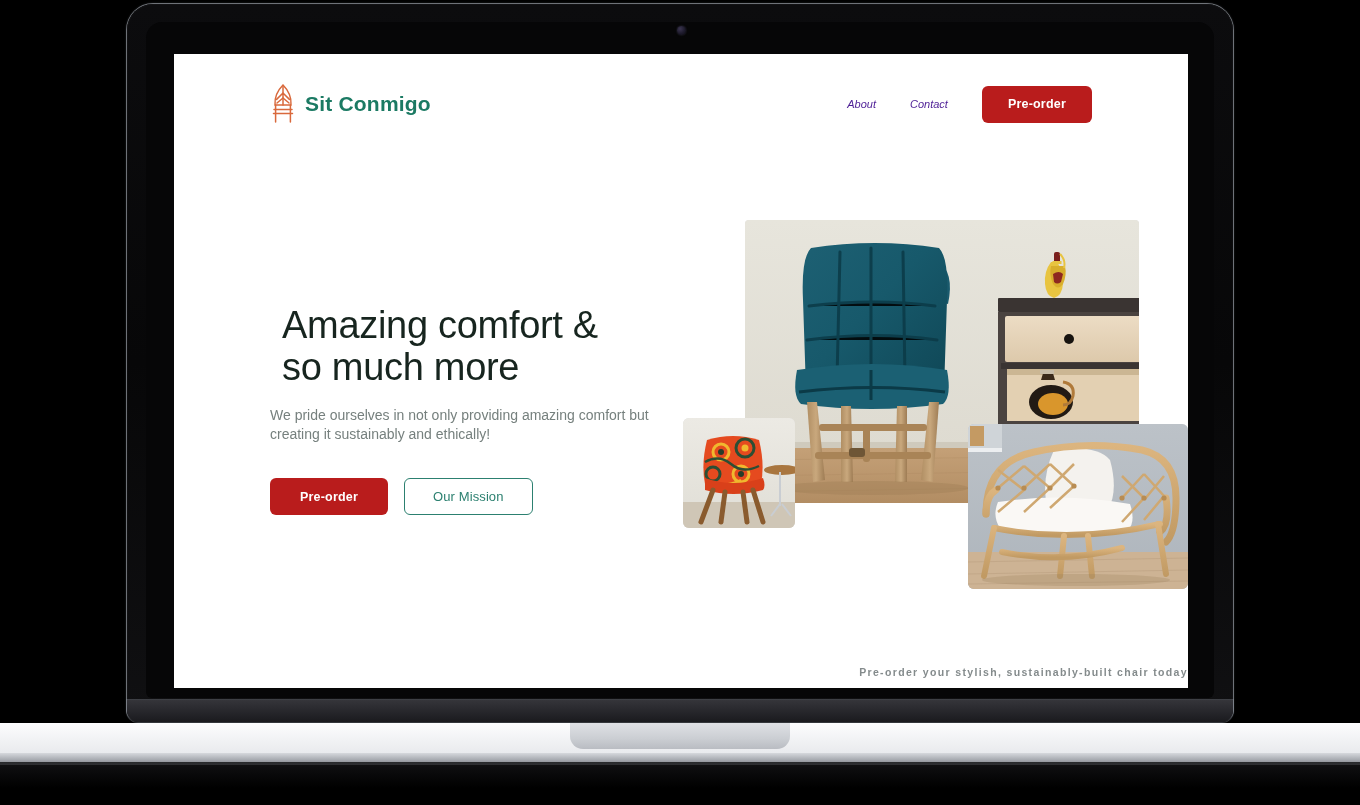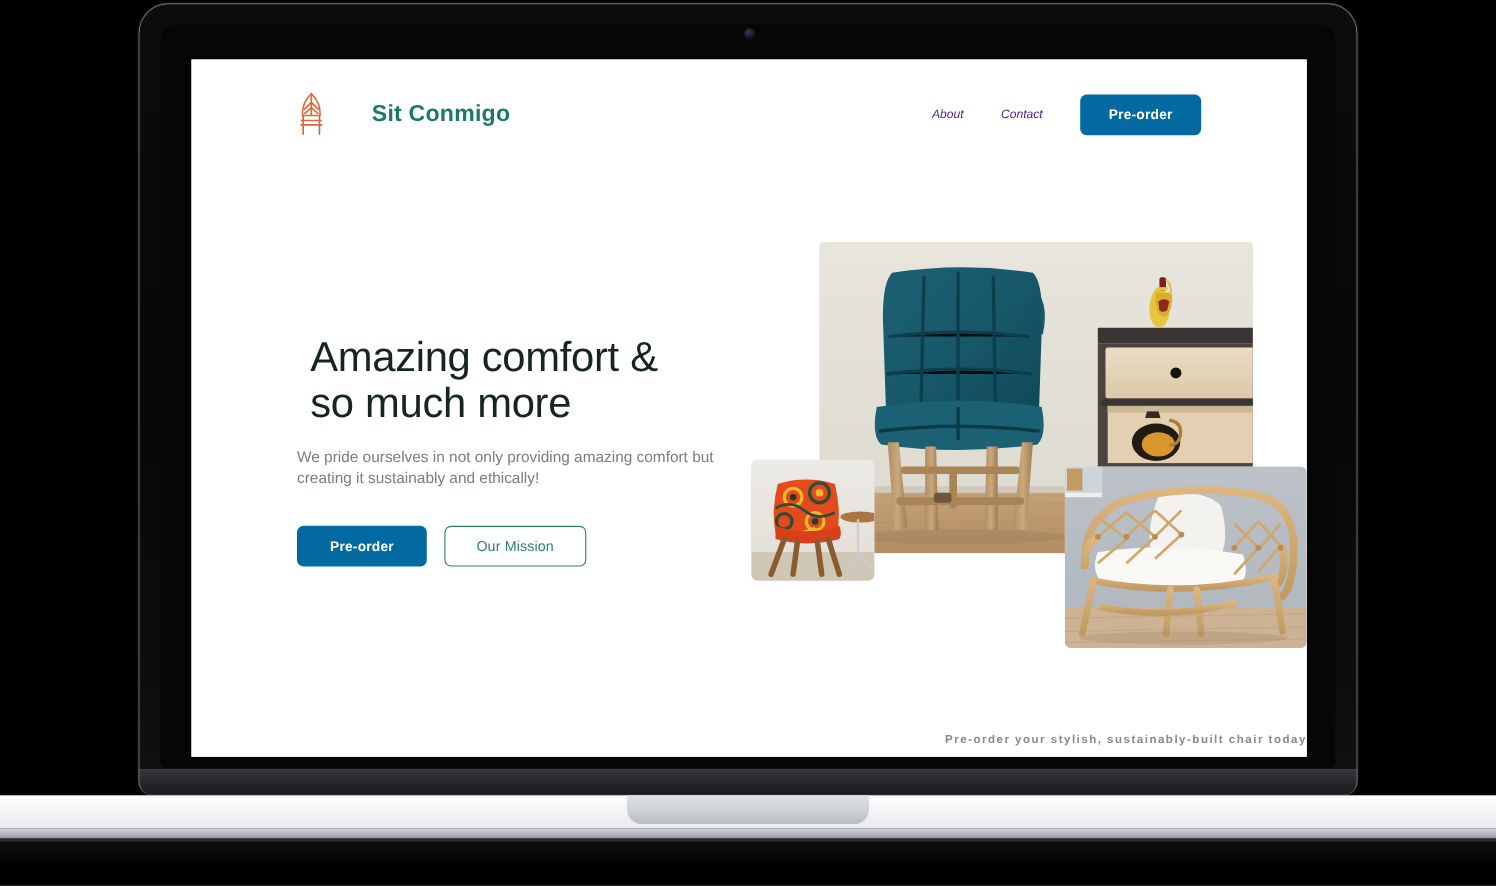--- a/index.html
+++ b/index.html
@@ -147,21 +147,20 @@
     gap: 9px;
     text-decoration: none;
   }
   .brand-mark { width: 26px; height: 44px; display: block; }
   .brand-name {
     font-size: 21px;
     font-weight: bold;
     color: #1b7a63;
     letter-spacing: 0.2px;
     white-space: nowrap;
-    margin-left: 33px;
   }
   .nav {
     display: flex;
     align-items: center;
     gap: 34px;
   }
   .nav-link {
     font-size: 11px;
     color: #4c1d95;
     text-decoration: none;
@@ -175,21 +174,21 @@
     font-family: "Liberation Sans", sans-serif;
     font-size: 12.5px;
     font-weight: bold;
     letter-spacing: 0.2px;
     border-radius: 6px;
     box-sizing: border-box;
     cursor: pointer;
     white-space: nowrap;
   }
   .btn-primary {
-    background: #0369a1;
+    background: #b91c1c;
     color: #ffffff;
     border: none;
     height: 37px;
     padding: 0 26px;
   }
   .nav-cta { min-width: 108px; }
 
   
   .hero-copy {
     position: absolute;

